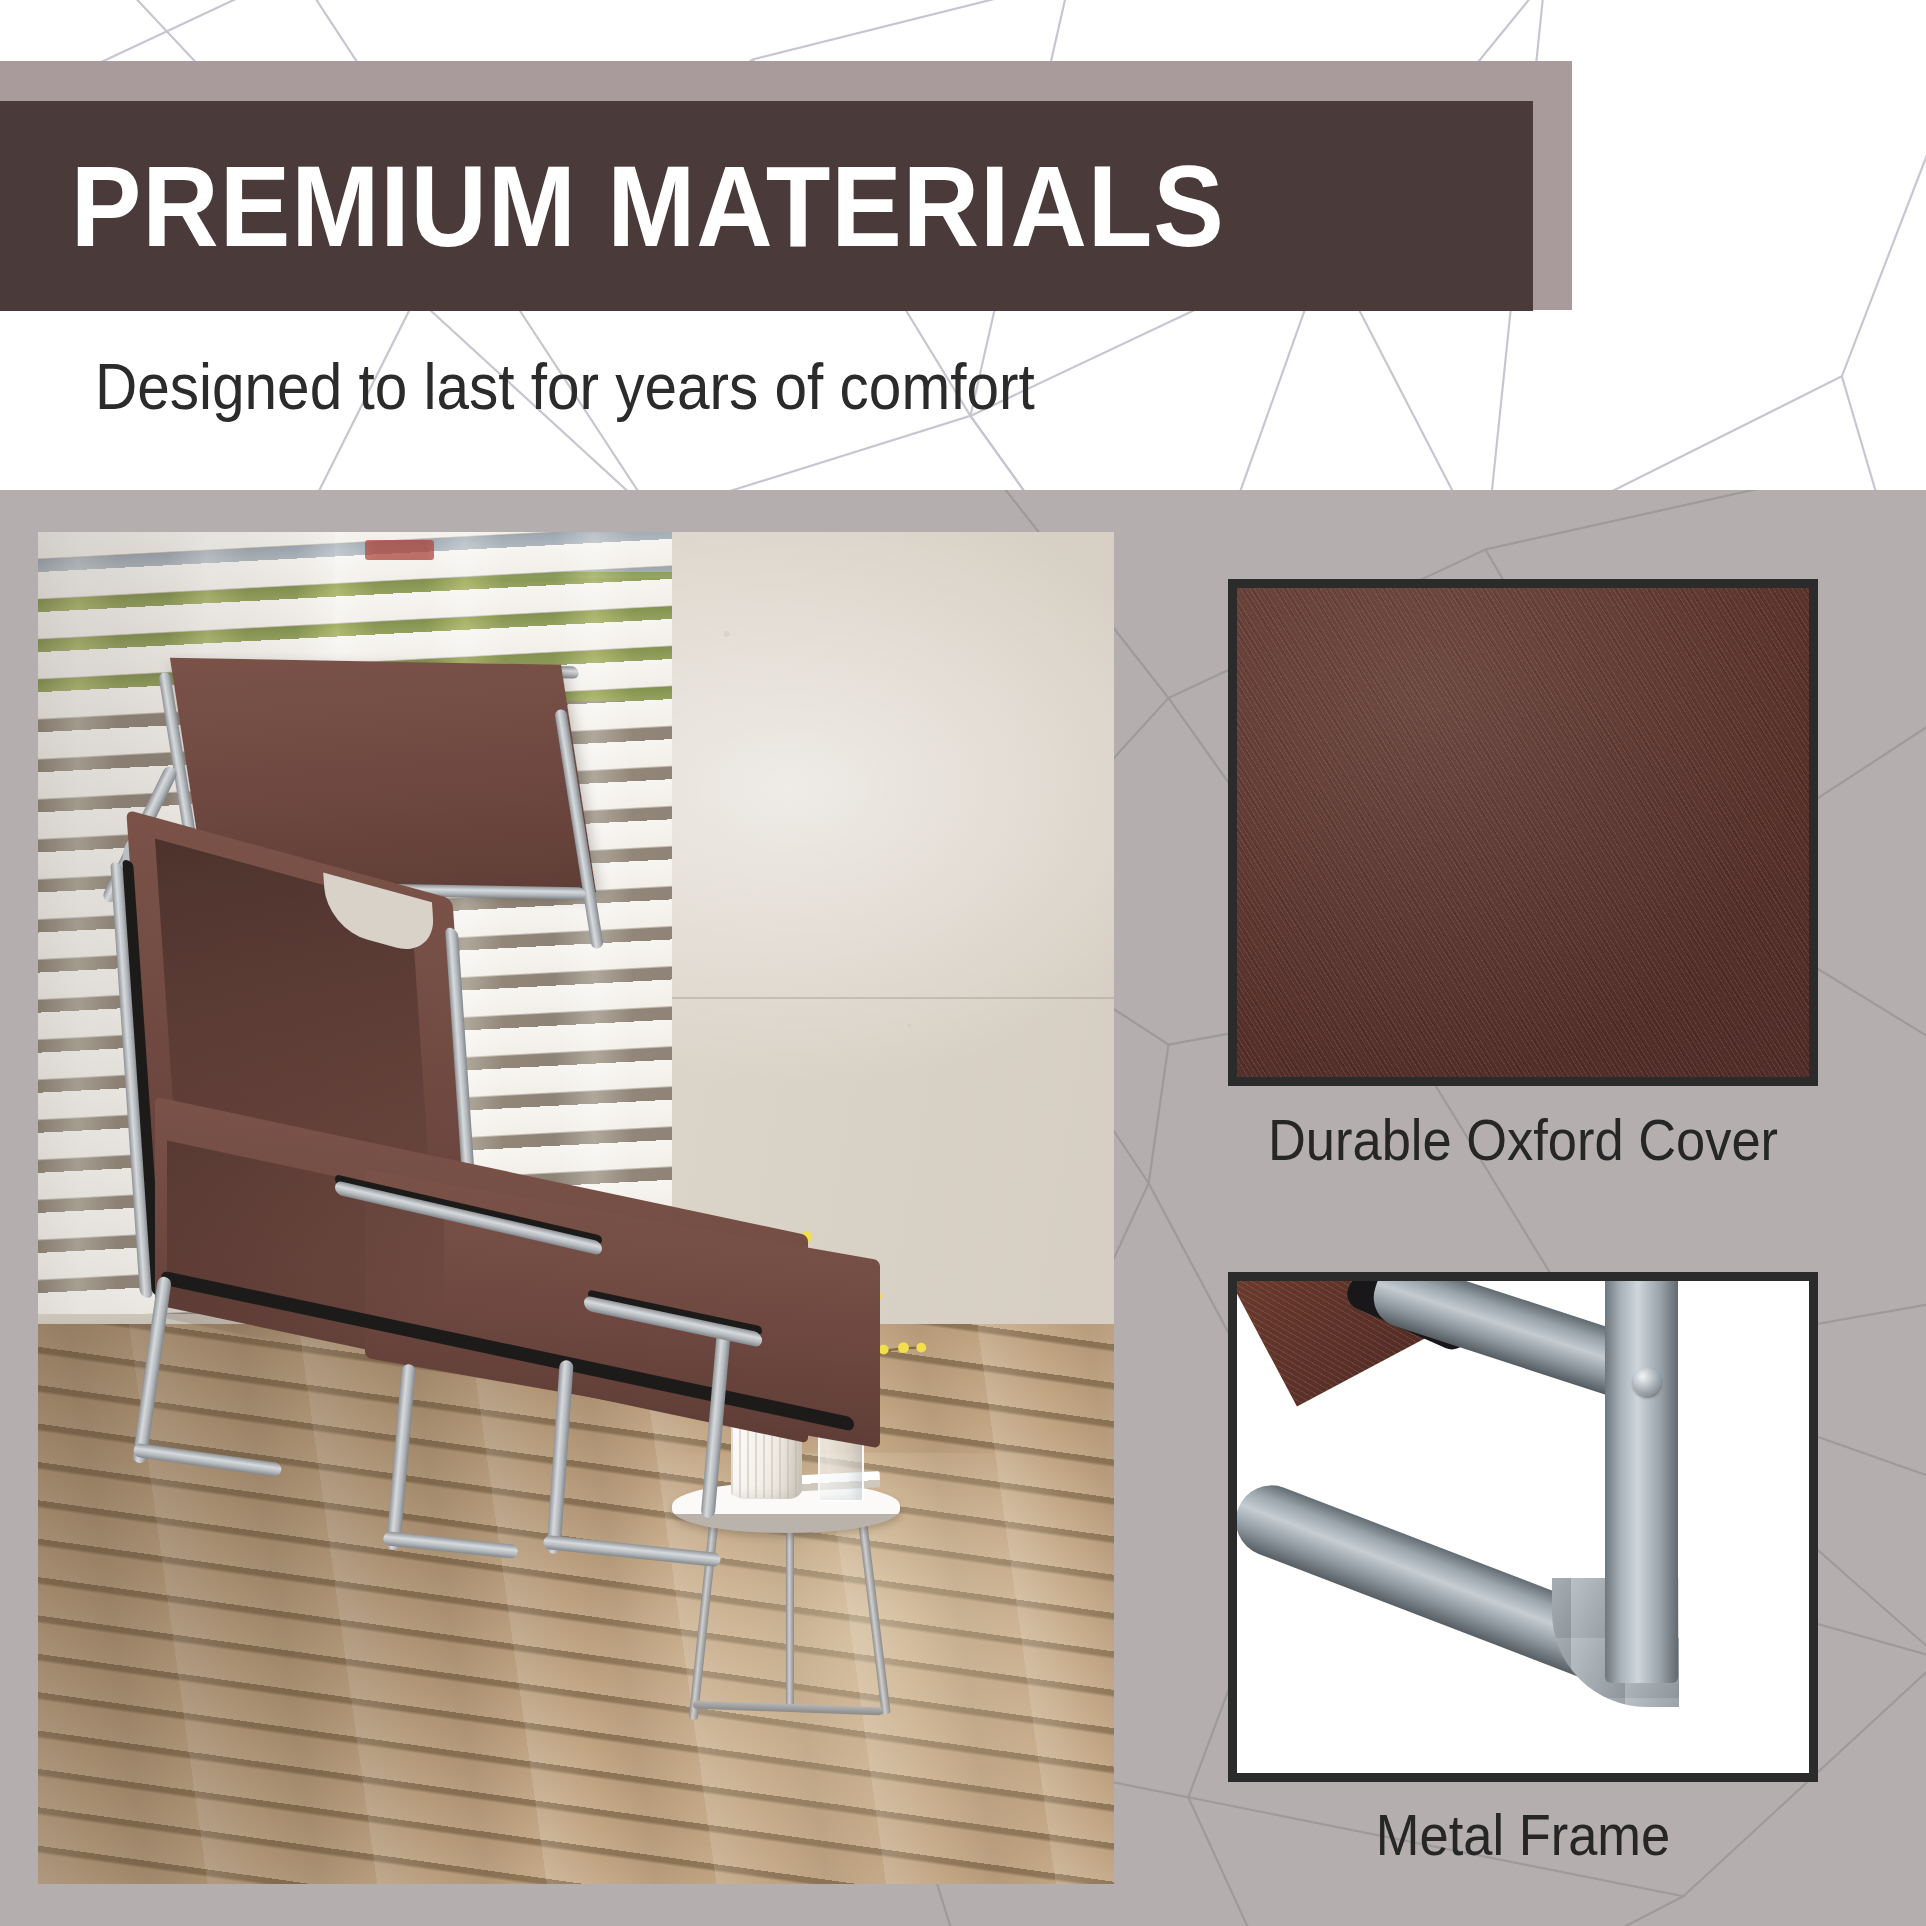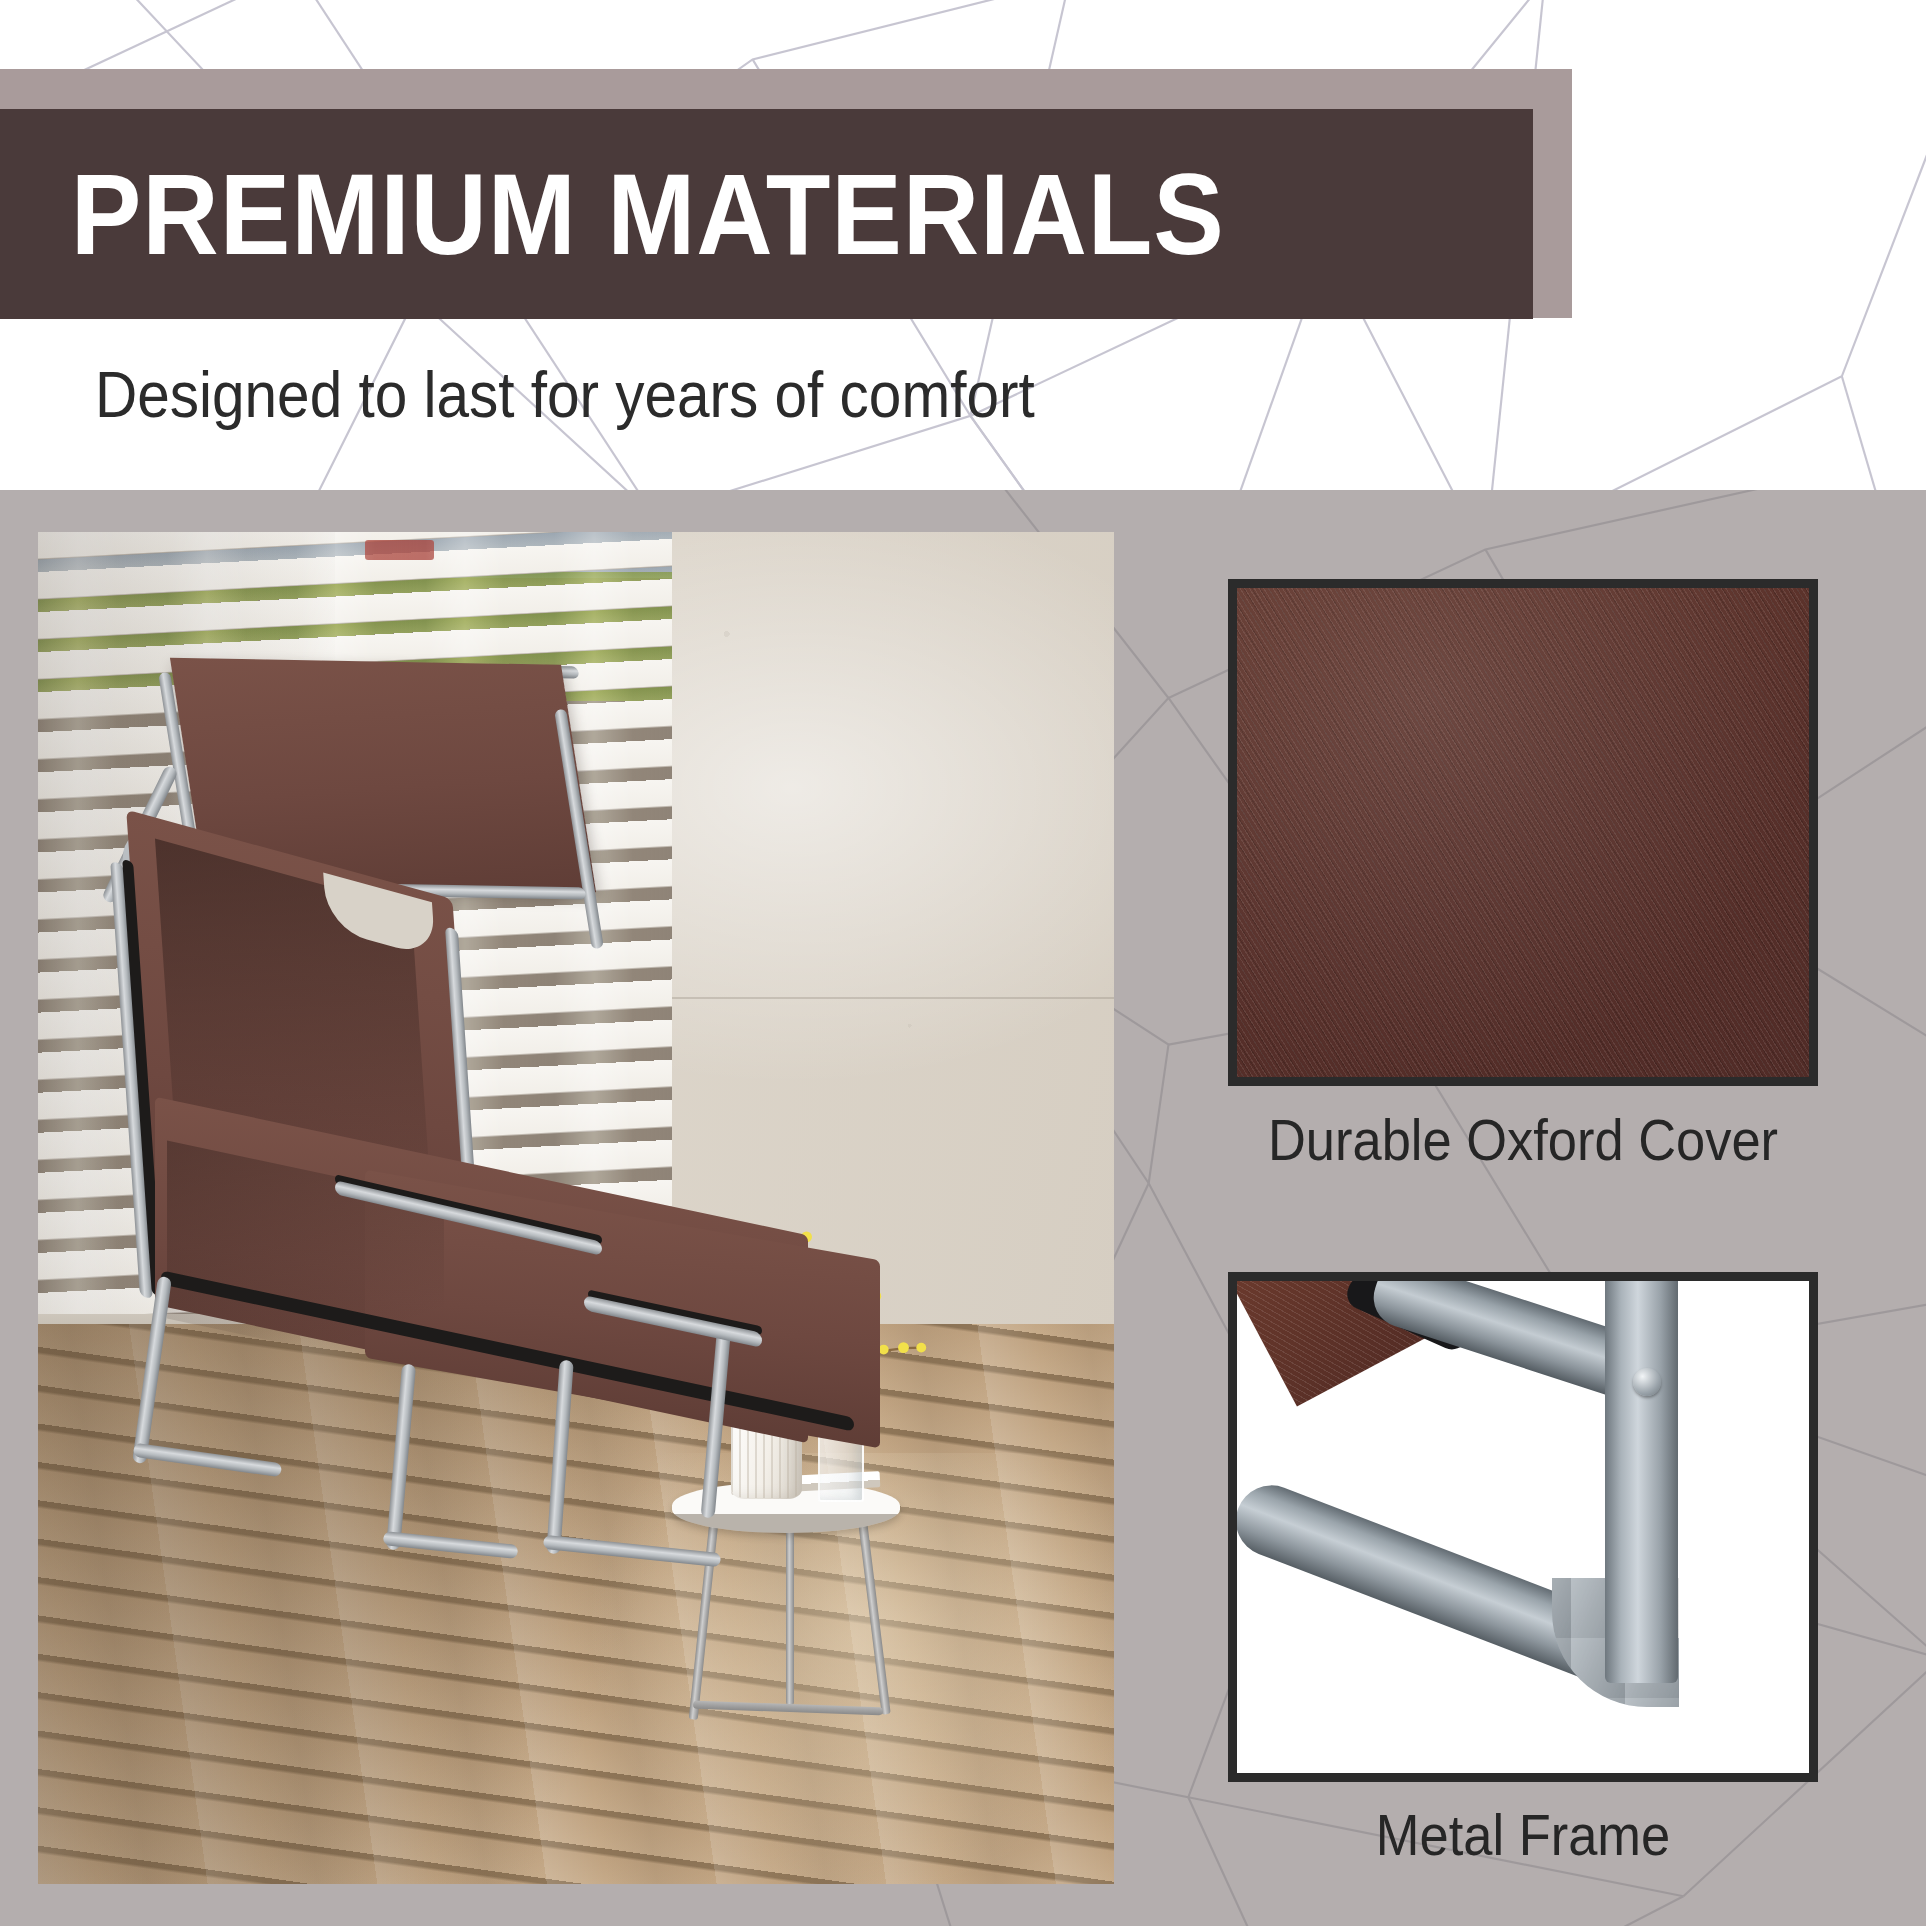--- a/index.html
+++ b/index.html
@@ -13,21 +13,21 @@
 
   
   #geo-bg {
     position: absolute; left: 0; top: 0;
     width: 1927px; height: 1927px;
     z-index: 0; pointer-events: none;
   }
 
   
   #header-block {
-    position: absolute; left: 0; top: 12px;
+    position: absolute; left: 0; top: 4px;
     width: 1697px; height: 490px; z-index: 3;
   }
   #title-shadow {
     position: absolute; left: 0; top: 57px;
     width: 1572px; height: 249px;
     background: #A99B9B;
   }
   #title-bar {
     position: absolute; left: 0; top: 97px;
     width: 1533px; height: 210px;

